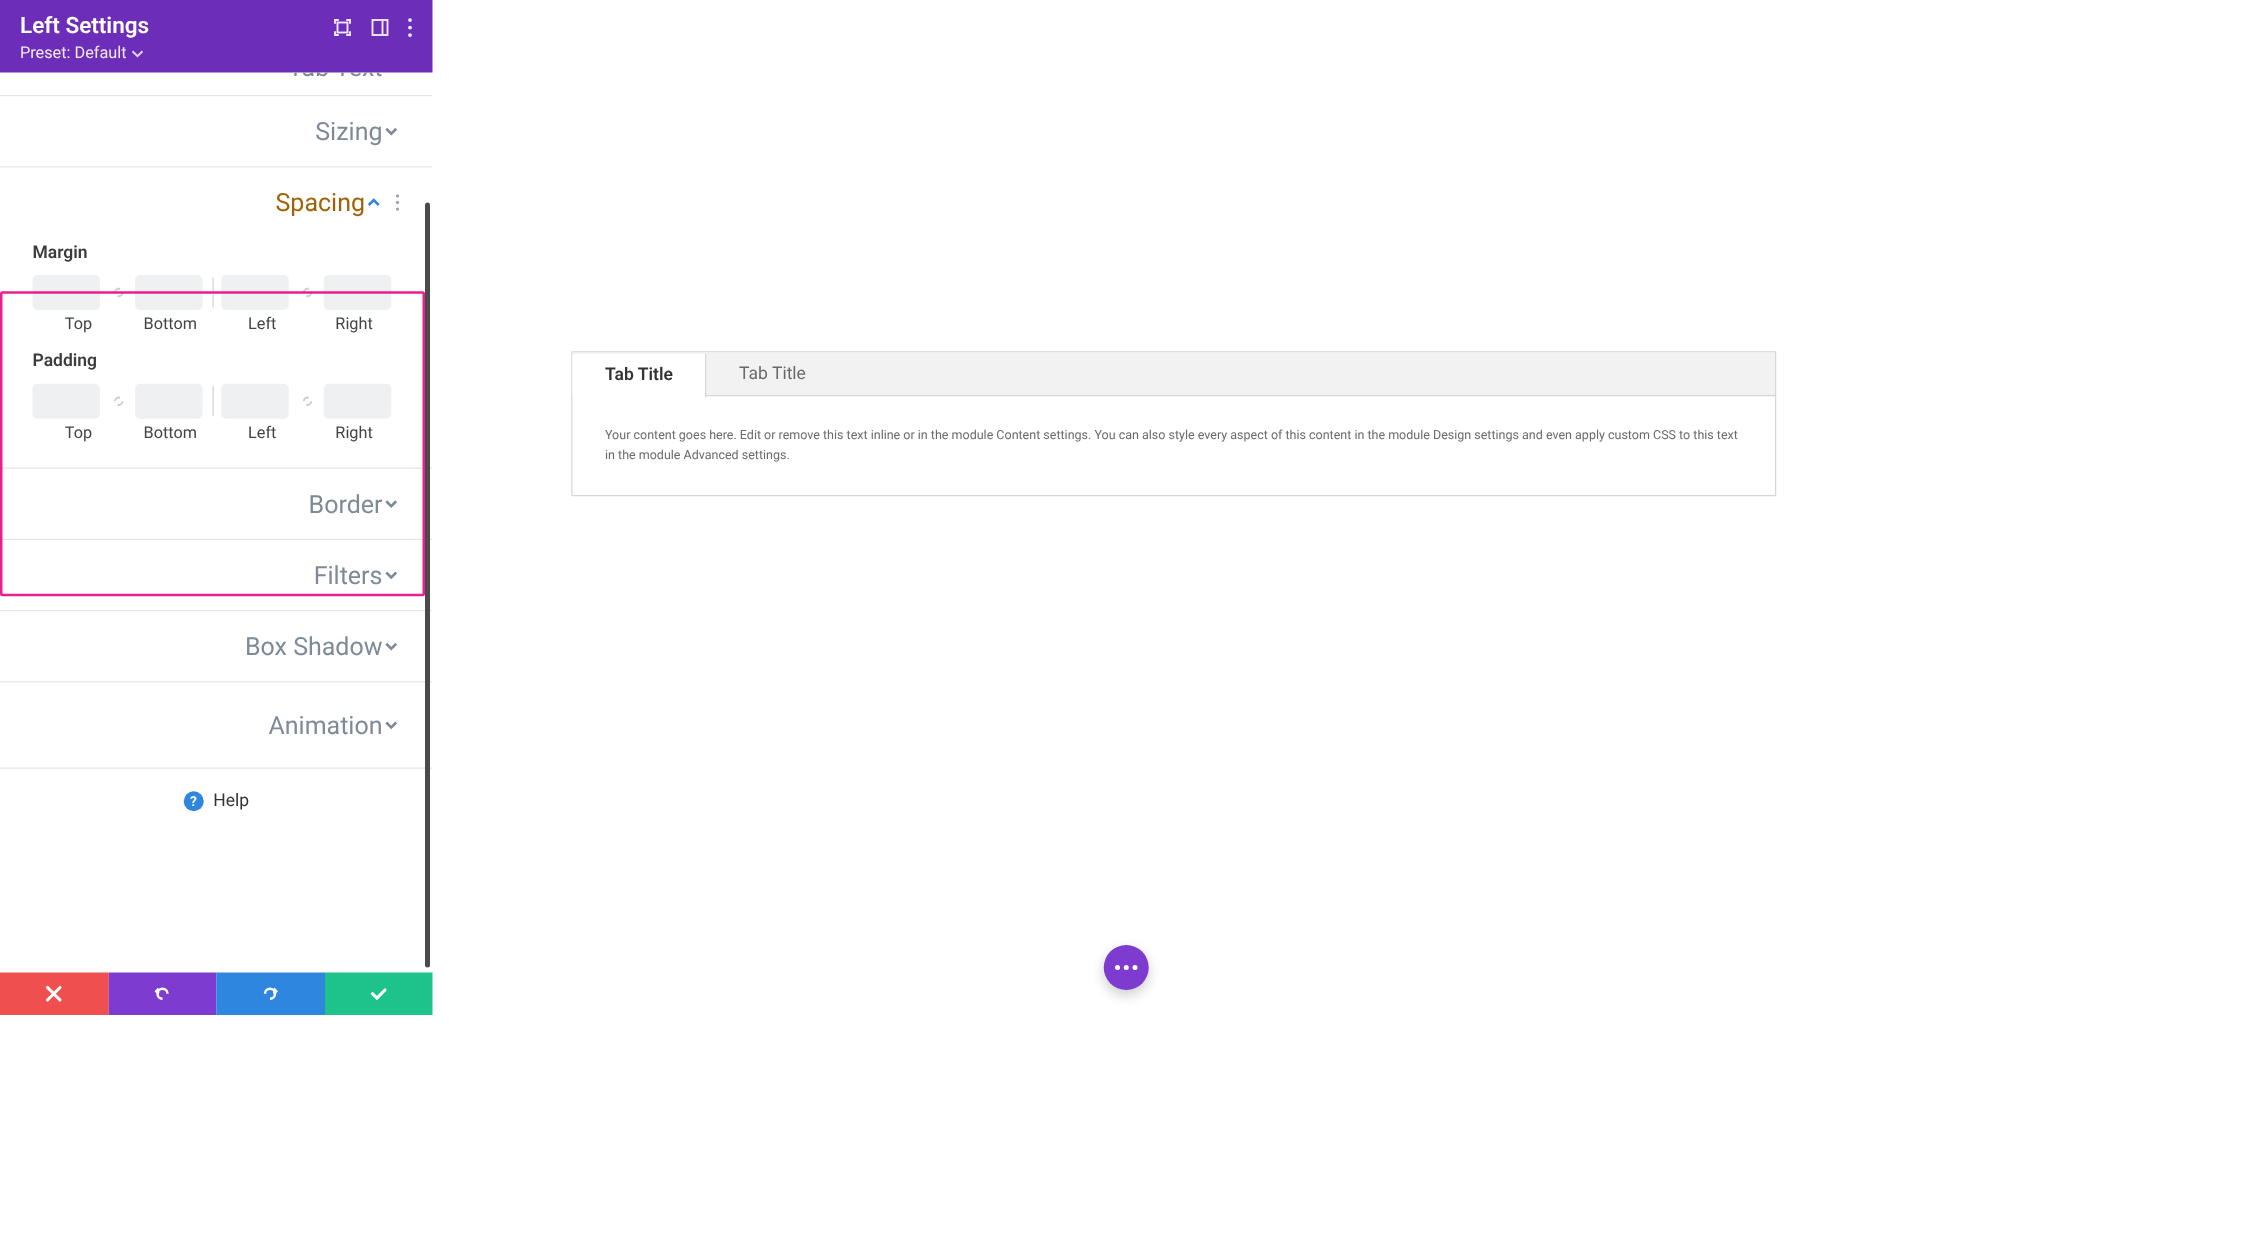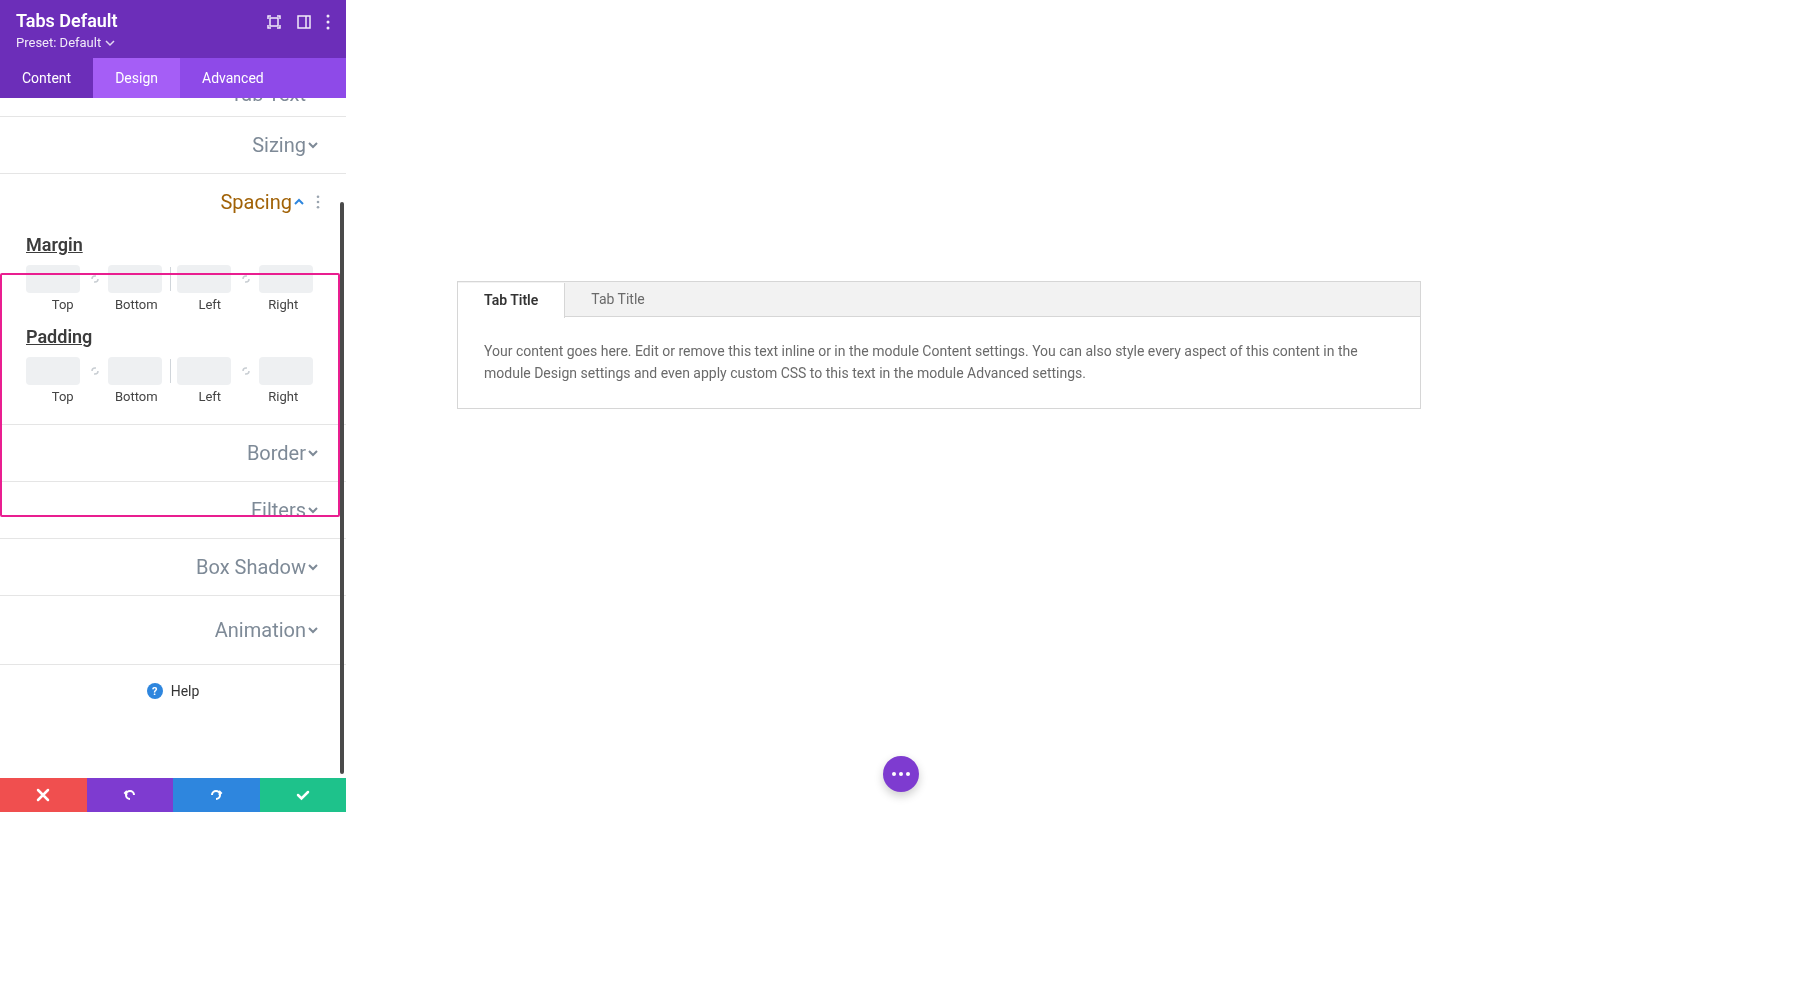--- a/index.html
+++ b/index.html
@@ -30,21 +30,21 @@
     .section-title { font-size: 20px; color: #7e8a97; font-weight: 400; }
     .section-title.active { color: #a16207; }
     .section-chevron { width: 14px; height: 14px; fill: none; stroke: #7e8a97; stroke-width: 2; }
     .section-chevron.up { stroke: #2e86de; }
     .section-header-right { display: flex; align-items: center; }
 
     .highlight { position: absolute; border: 2px solid #e91e90; pointer-events: none; }
     .highlight.spacing { left: 0; top: 175px; width: 340px; height: 244px; border-radius: 2px; }
 
     .section-content { padding: 0 26px 20px; }
-    .subfield-label { font-size: 18px; font-weight: 600; color: #3c3c3c; margin-bottom: 10px; margin-top: 4px; text-decoration: underline; }
+    .subfield-label { font-size: 14px; font-weight: 600; color: #3c3c3c; margin-bottom: 10px; margin-top: 4px; }
     .spacing-row { display: flex; align-items: center; gap: 0; margin-bottom: 4px; }
     .spacing-group { display: flex; align-items: center; }
     .spacing-input { width: 54px; height: 28px; background: #eef0f2; border: none; border-radius: 4px; margin-right: 2px; }
     .link-icon { width: 18px; height: 18px; margin: 0 4px; fill: #c9ced3; }
     .divider-v { width: 1px; height: 24px; background: #d0d5da; margin: 0 6px; }
     .spacing-labels { display: flex; justify-content: space-between; font-size: 13px; color: #444; margin-bottom: 14px; }
     .spacing-labels span { flex: 1; text-align: center; }
 
     .help-row { display: flex; align-items: center; justify-content: center; gap: 8px; padding: 18px 0; font-size: 14px; }
     .help-icon { width: 16px; height: 16px; background: #2e86de; border-radius: 50%; color: #fff; display: inline-flex; align-items: center; justify-content: center; font-size: 11px; font-weight: bold; }
@@ -53,36 +53,36 @@
     .footer-btn { flex: 1; display: flex; align-items: center; justify-content: center; cursor: pointer; }
     .footer-btn.cancel { background: #f04f4f; }
     .footer-btn.undo { background: #7e3bd0; }
     .footer-btn.redo { background: #2e86de; }
     .footer-btn.save { background: #1ec28b; }
     .footer-icon { width: 14px; height: 14px; fill: #fff; }
     .module { position: absolute; left: 457px; top: 281px; width: 964px; border: 1px solid #d6d6d6; }
     .tab-strip { display: flex; background: #f2f2f2; border-bottom: 1px solid #d6d6d6; }
     .tab { padding: 9px 26px; font-size: 14px; cursor: pointer; color: #6a6a6a; }
     .tab.active { background: #fff; border-right: 1px solid #d6d6d6; color: #333; font-weight: 600; position: relative; top: 1px; margin-bottom: -1px; }
-    .tab-content { padding: 24px 26px; font-size: 14px; line-height: 1.55; color: #6a6a6a; }
+    .tab-content { padding: 24px 26px; font-size: 10px; line-height: 1.55; color: #6a6a6a; }
 
     .fab { position: absolute; left: 883px; top: 756px; width: 36px; height: 36px; border-radius: 50%; background: #7e3bd0; display: flex; align-items: center; justify-content: center; cursor: pointer; box-shadow: 0 4px 10px rgba(0,0,0,0.2); }
     .fab .dots { display: flex; gap: 3px; }
     .fab .dot { width: 4px; height: 4px; background: #fff; border-radius: 50%; }
   </style>
 </head>
 <body>
 
 <div class="app">
 
   <div class="panel">
 
     <div class="panel-header">
       <div class="panel-header-left">
-        <div class="panel-title">Tabs Default</div>
+        <div class="panel-title">Left Settings</div>
         <div class="panel-preset">
           <span>Preset: Default</span>
           <svg class="header-icon" style="width:10px;height:10px" viewBox="0 0 10 10">
               <path d="M1 3l4 4 4-4" stroke="#fff" stroke-width="1.5" fill="none"></path>
             </svg>
         </div>
       </div>
       <div class="panel-header-icons">
         <svg class="header-icon" viewBox="0 0 16 16">
             <rect x="4" y="4" width="8" height="8" fill="none" stroke="#fff" stroke-width="1.5"></rect>
@@ -93,25 +93,20 @@
             <line x1="10" y1="2" x2="10" y2="14" stroke="#fff" stroke-width="1.5"></line>
           </svg>
         <svg class="header-icon" viewBox="0 0 4 16" style="width:4px">
             <circle cx="2" cy="2" r="1.5"></circle>
             <circle cx="2" cy="8" r="1.5"></circle>
             <circle cx="2" cy="14" r="1.5"></circle>
           </svg>
       </div>
     </div>
 
-    <div class="panel-tabs">
-      <div class="panel-tab content-tab">Content</div>
-      <div class="panel-tab active">Design</div>
-      <div class="panel-tab">Advanced</div>
-    </div>
 
     <div class="panel-body">
 
       <div class="section" style="border-top:none">
         <div class="section-header" style="padding-top:0;padding-bottom:10px;margin-top:-16px">
           <span class="section-title">Tab Text</span>
           <svg class="section-chevron" viewBox="0 0 14 14">
               <path d="M3 5l4 4 4-4"></path>
             </svg>
         </div>

